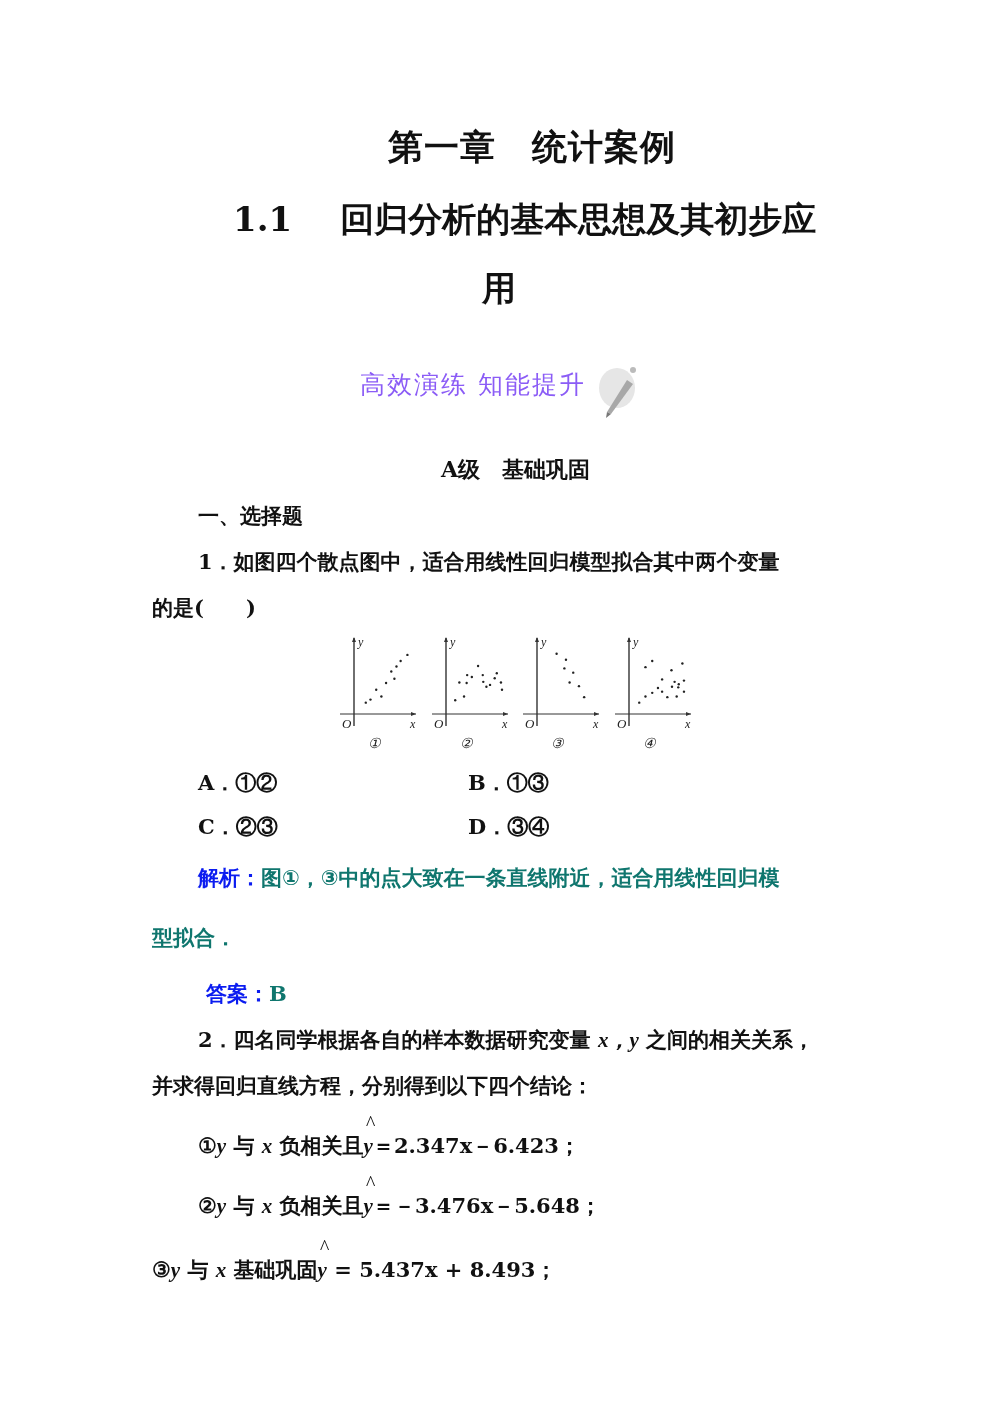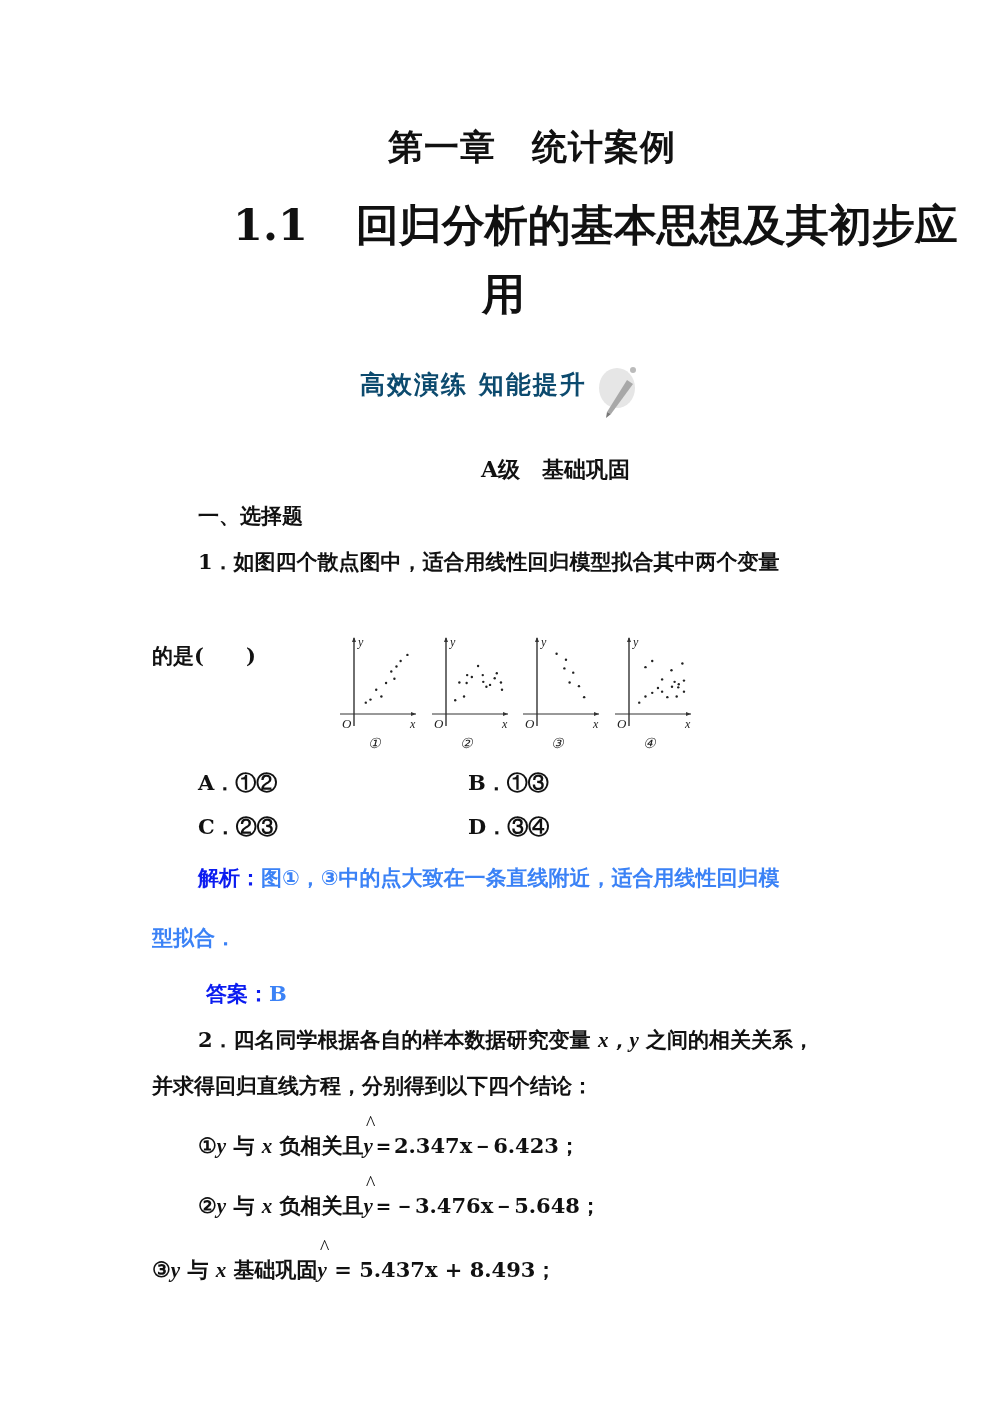--- a/index.html
+++ b/index.html
@@ -1,25 +1,25 @@
 <!DOCTYPE html>
 <html><head>
 <meta charset="utf-8">
 <style>
   html, body { margin: 0; padding: 0; background: #ffffff; }
   body { width: 1000px; height: 1414px; position: relative; overflow: hidden;
          font-family: "DejaVu Serif", "Liberation Serif", serif; color: #111; }
   .abs { position: absolute; white-space: nowrap; }
   .chapter { font-size: 35px; font-weight: bold; letter-spacing: 1px; }
-  .section-title { font-size: 43px; font-weight: bold; }
-  .banner { font-family: "DejaVu Sans", sans-serif; font-size: 25px; letter-spacing: 2px; color: #0c4a6e; font-weight: bold; }
+  .section-title { font-size: 34px; font-weight: bold; }
+  .banner { font-family: "DejaVu Sans", sans-serif; font-size: 25px; letter-spacing: 2px; color: #8b5cf6; }
   .level { font-size: 22px; font-weight: bold; }
   .body { font-size: 21px; font-weight: bold; }
   .blue { color: #0b1cf0; }
-  .red { color: #3b82f6; }
+  .red { color: #0f766e; }
   .it { font-style: italic; font-family: "Liberation Serif", serif; }
   .hat { position: relative; display: inline-block; }
   .hat::before { content: "^"; position: absolute; left: 2px; top: -22px; font-weight: normal; font-size: 20px; }
   .plots { position: absolute; left: 330px; top: 628px; }
   svg text { font-family: "Liberation Serif", serif; font-style: italic; }
 </style>
 </head>
 <body>
 
 <div class="abs chapter" style="left:388px; top:124px;">第一章　统计案例</div>
@@ -33,26 +33,26 @@
 </div>
 <div class="abs" style="left:597px; top:360px; width:45px; height:60px;">
   <svg width="45" height="60" viewBox="0 0 45 60">
     <ellipse cx="20" cy="28" rx="18" ry="20" fill="#e6e6e6"></ellipse>
     <path d="M30 20 L36 24 L14 54 L10 52 Z" fill="#a8a8a8"></path>
     <path d="M10 52 L14 54 L9 58 Z" fill="#777"></path>
     <circle cx="36" cy="10" r="3" fill="#bbb"></circle>
   </svg>
 </div>
 
-<div class="abs level" style="left:441px; top:455px;margin-left:40px;">A级　基础巩固</div>
+<div class="abs level" style="left:441px; top:455px;">A级　基础巩固</div>
 
 <div class="abs body" style="left:198px; top:502px;">一、选择题</div>
 
 <div class="abs body" style="left:198px; top:548px;">1．如图四个散点图中，适合用线性回归模型拟合其中两个变量</div>
-<div class="abs body" style="left:152px; top:594px;margin-top:48px;">的是(　　)</div>
+<div class="abs body" style="left:152px; top:594px;">的是(　　)</div>
 
 <div class="plots">
   <svg width="370" height="125" viewBox="0 0 370 125" id="plots-svg">
       <g transform="translate(0,0)">
         <line x1="10" y1="86" x2="86" y2="86" stroke="#333" stroke-width="1"></line>
         <path d="M86 86 l-5 -2 l0 4 z" fill="#333"></path>
         <line x1="24" y1="98" x2="24" y2="10" stroke="#333" stroke-width="1.4"></line>
         <path d="M24 9 l-2 5 l4 0 z" fill="#333"></path>
         <text x="28" y="18" font-size="12" fill="#222">y</text>
         <text x="80" y="100" font-size="12" fill="#222">x</text>

